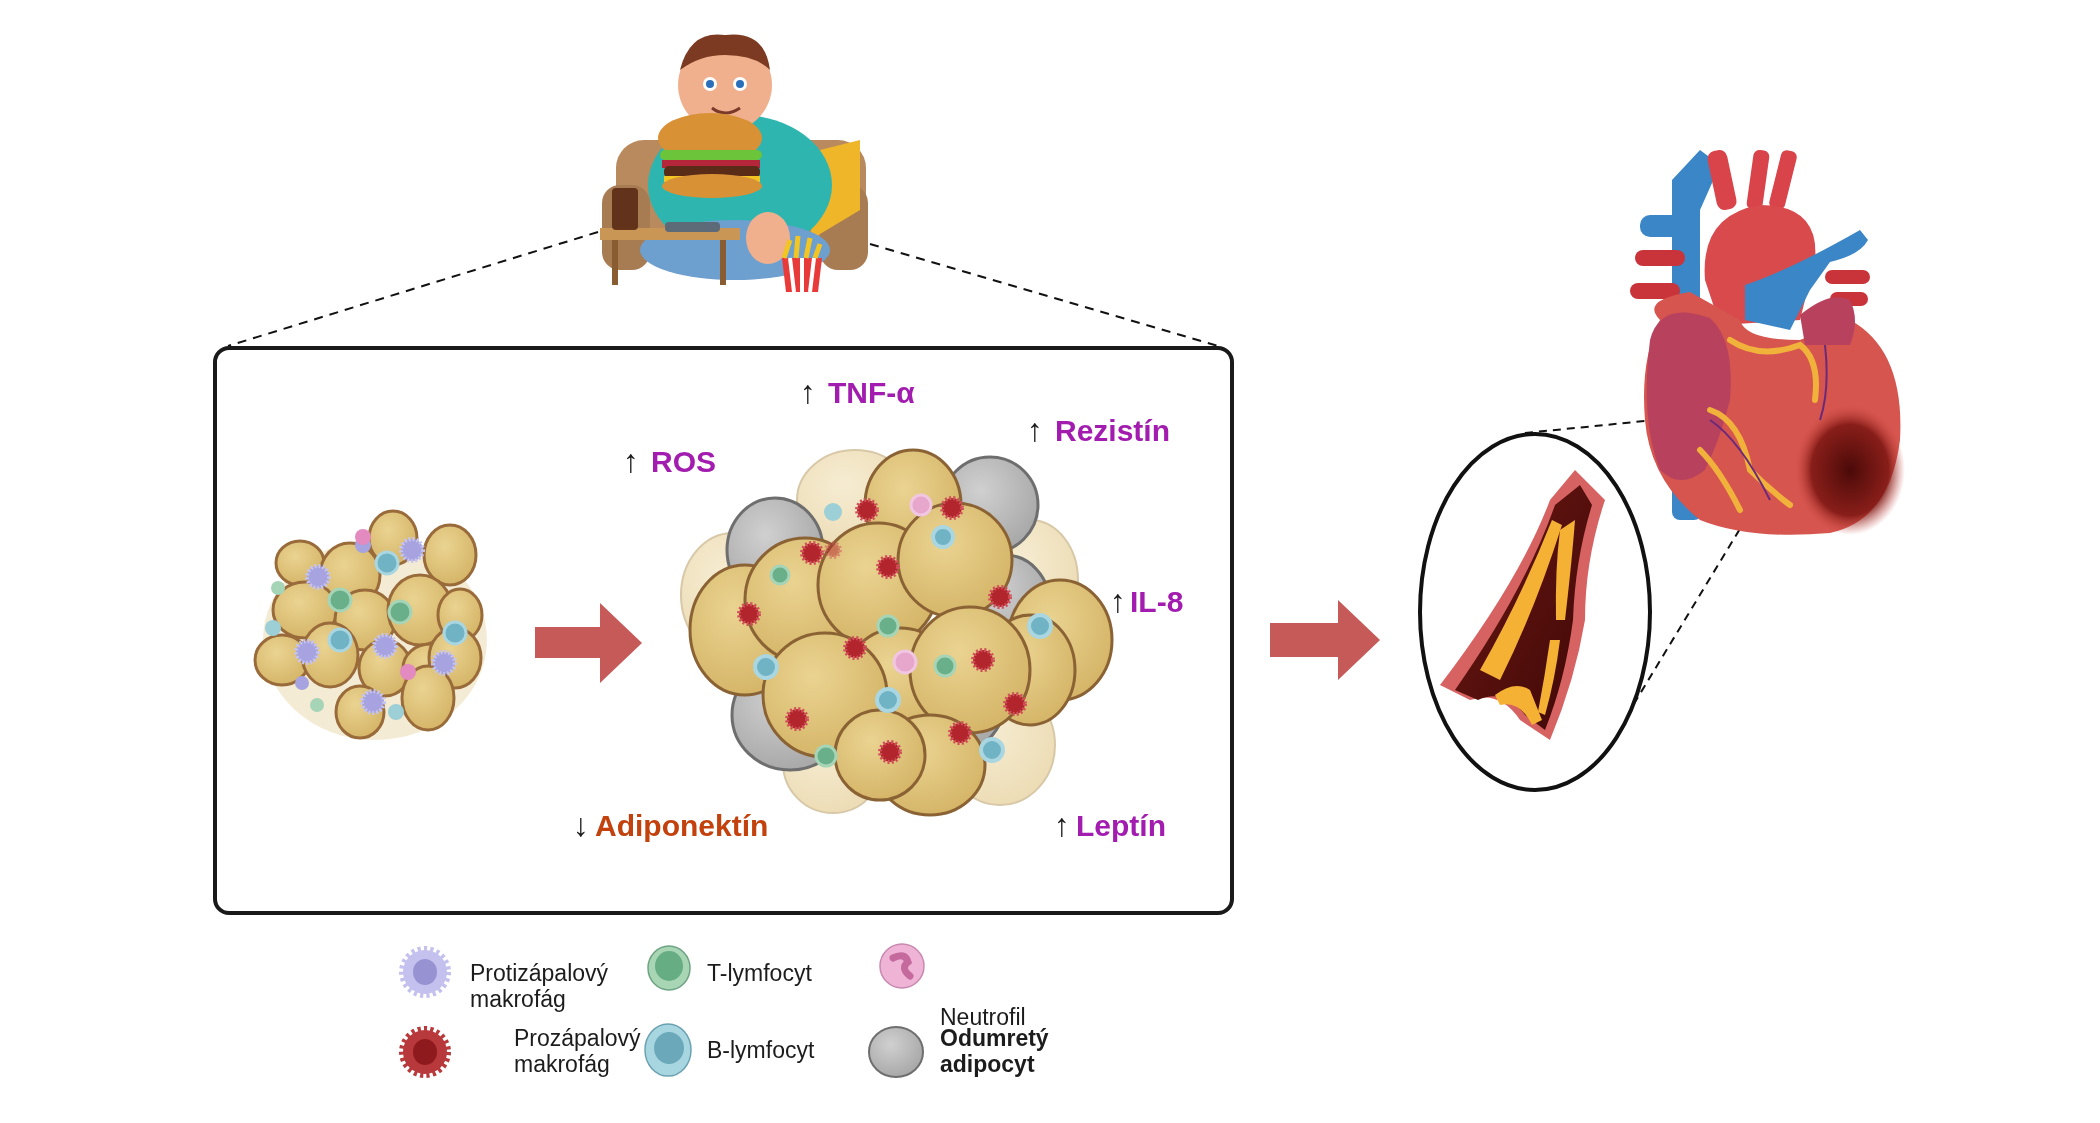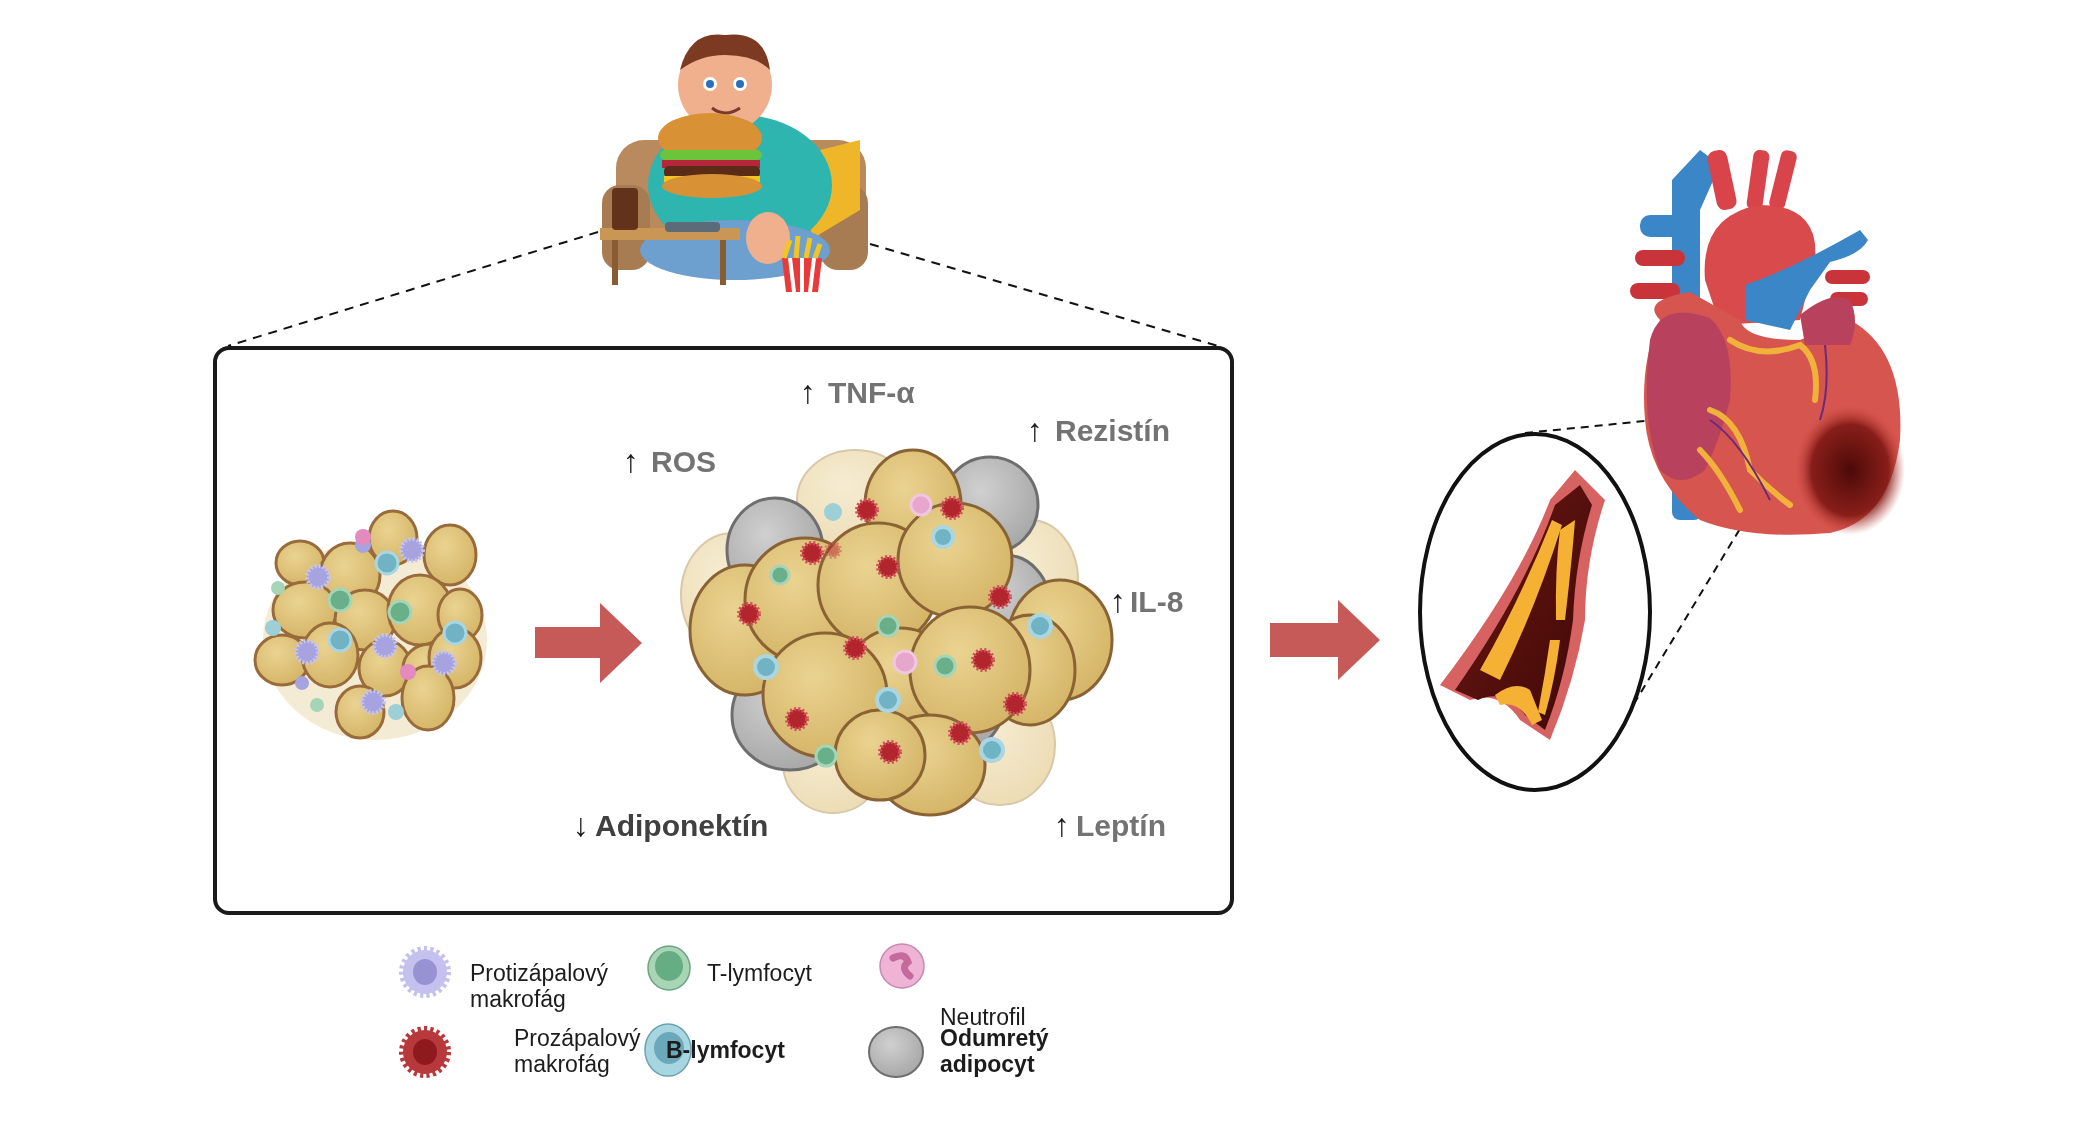--- a/index.html
+++ b/index.html
@@ -1,21 +1,21 @@
 <!DOCTYPE html>
 <html><head>
 <meta charset="utf-8">
 <style>
   html,body{margin:0;padding:0;background:#ffffff;}
   body{width:2100px;height:1123px;position:relative;overflow:hidden;font-family:"Liberation Sans",sans-serif;}
   svg#scene{position:absolute;left:0;top:0;}
   .lbl{position:absolute;font-family:"Liberation Sans",sans-serif;font-weight:bold;font-size:30px;letter-spacing:0px;white-space:nowrap;display:flex;align-items:center;gap:12px;}
   .lbl .arrow{color:#1a1a1a;font-size:32px;font-weight:normal;}
-  .lbl .txt{color:#737373;}
-  .lbl.down .txt{color:#404040;}
+  .lbl .txt{color:#a21caf;}
+  .lbl.down .txt{color:#c2410c;}
   .legend-text{position:absolute;font-family:"Liberation Sans",sans-serif;font-size:23px;color:#1c1c1c;line-height:26px;white-space:pre-line;}
 </style>
 </head>
 <body>
 
 <svg id="scene" width="2100" height="1123" viewBox="0 0 2100 1123">
   <defs>
     <radialGradient id="fatG" cx="40%" cy="35%" r="70%">
       <stop offset="0%" stop-color="#ead391"></stop>
       <stop offset="100%" stop-color="#d4b466"></stop>
@@ -272,15 +272,15 @@
   <span class="arrow">↑</span>
   <span class="txt">Leptín</span>
 </div>
 
 <div class="legend-text" style="left:470px;top:943px;margin-top:17px;">Protizápalový
 makrofág</div>
 <div class="legend-text" style="left:707px;top:960px;">T-lymfocyt</div>
 <div class="legend-text" style="left:940px;top:1004px;">Neutrofil</div>
 <div class="legend-text" style="left:470px;top:1025px;margin-left:44px;">Prozápalový
 makrofág</div>
-<div class="legend-text" style="left:666px;top:1037px;font-weight:bold;">B-lymfocyt</div>
+<div class="legend-text" style="left:707px;top:1037px;">B-lymfocyt</div>
 <div class="legend-text" style="left:940px;top:1025px;font-weight:bold;">Odumretý
 adipocyt</div>
 
 </body></html>

